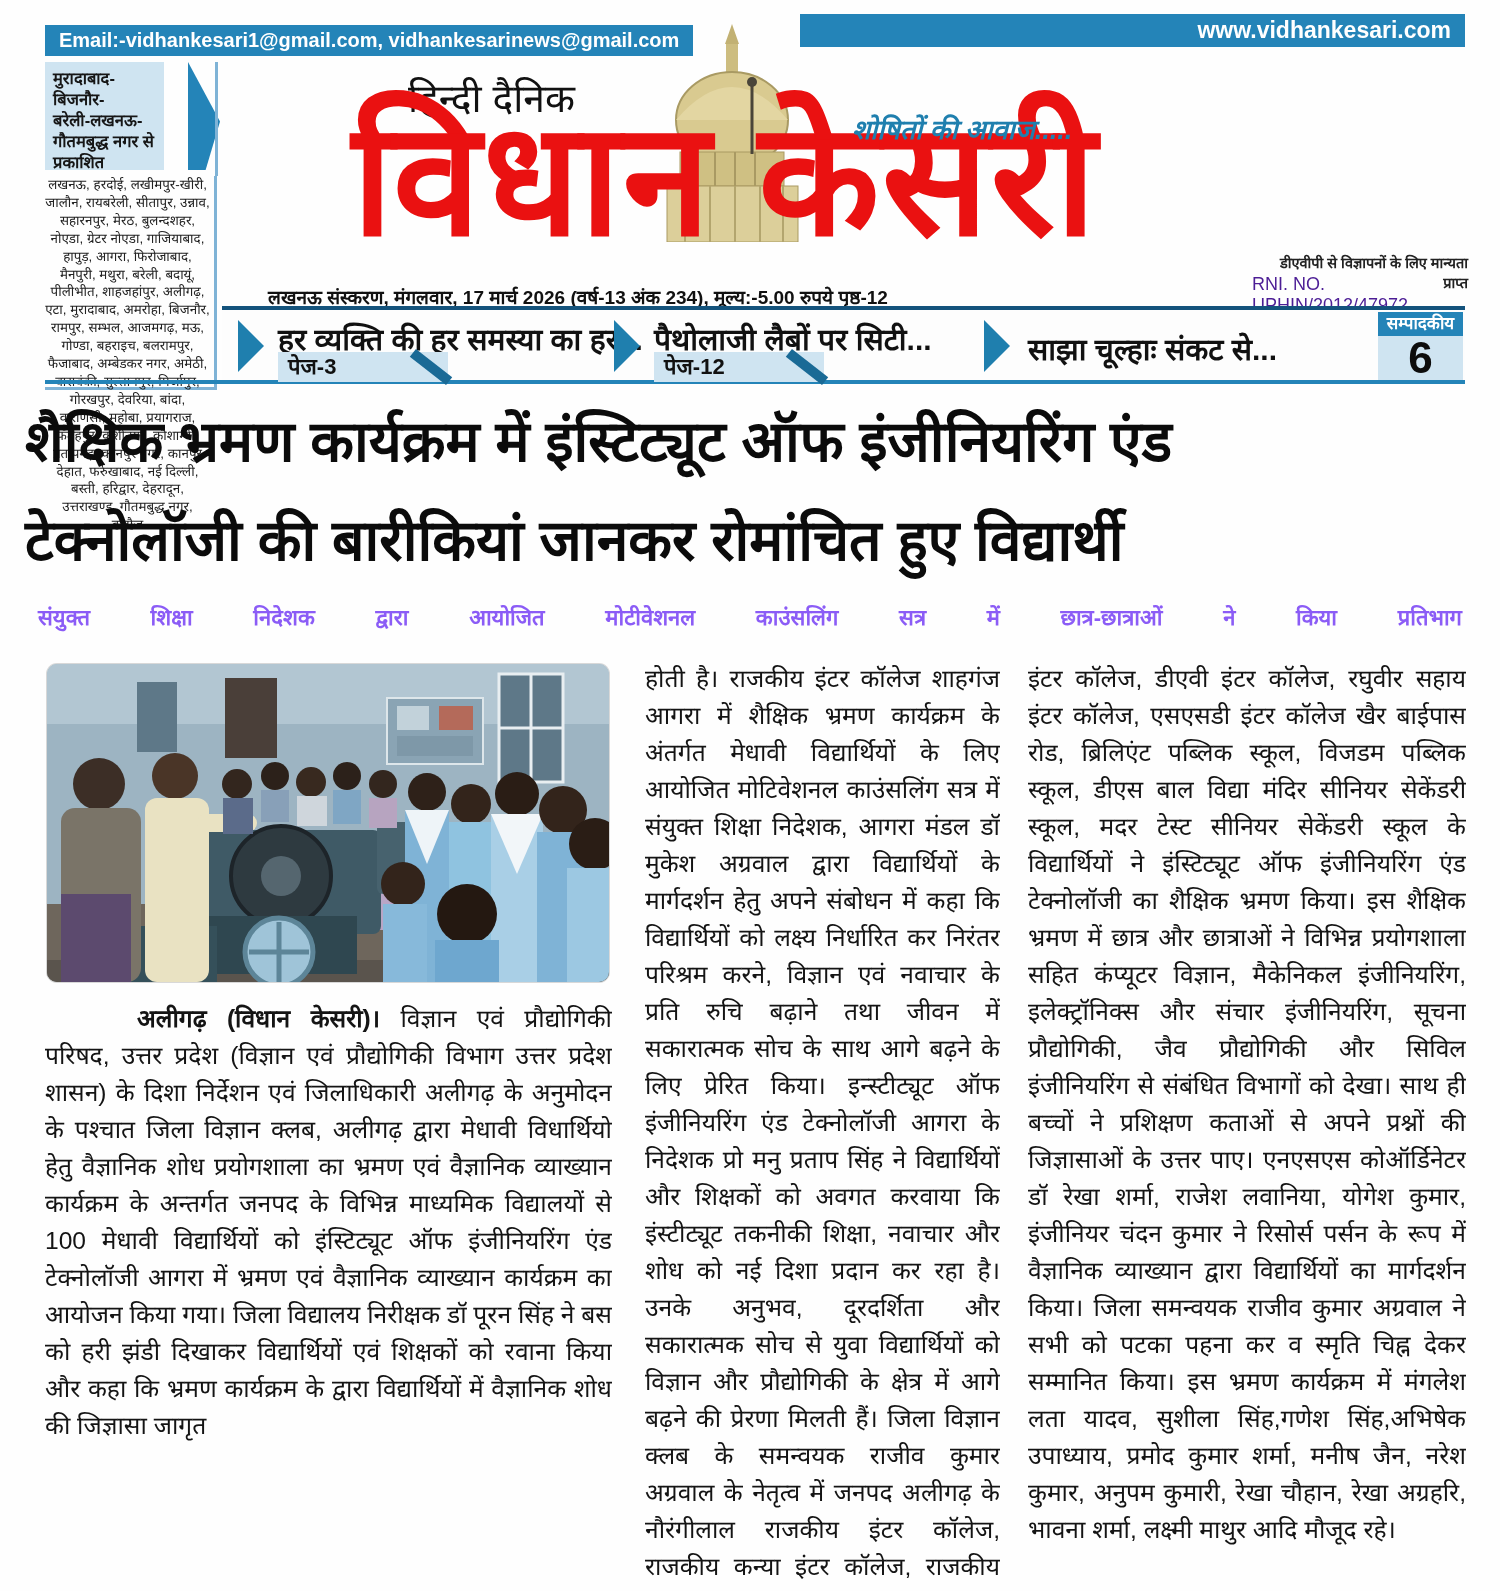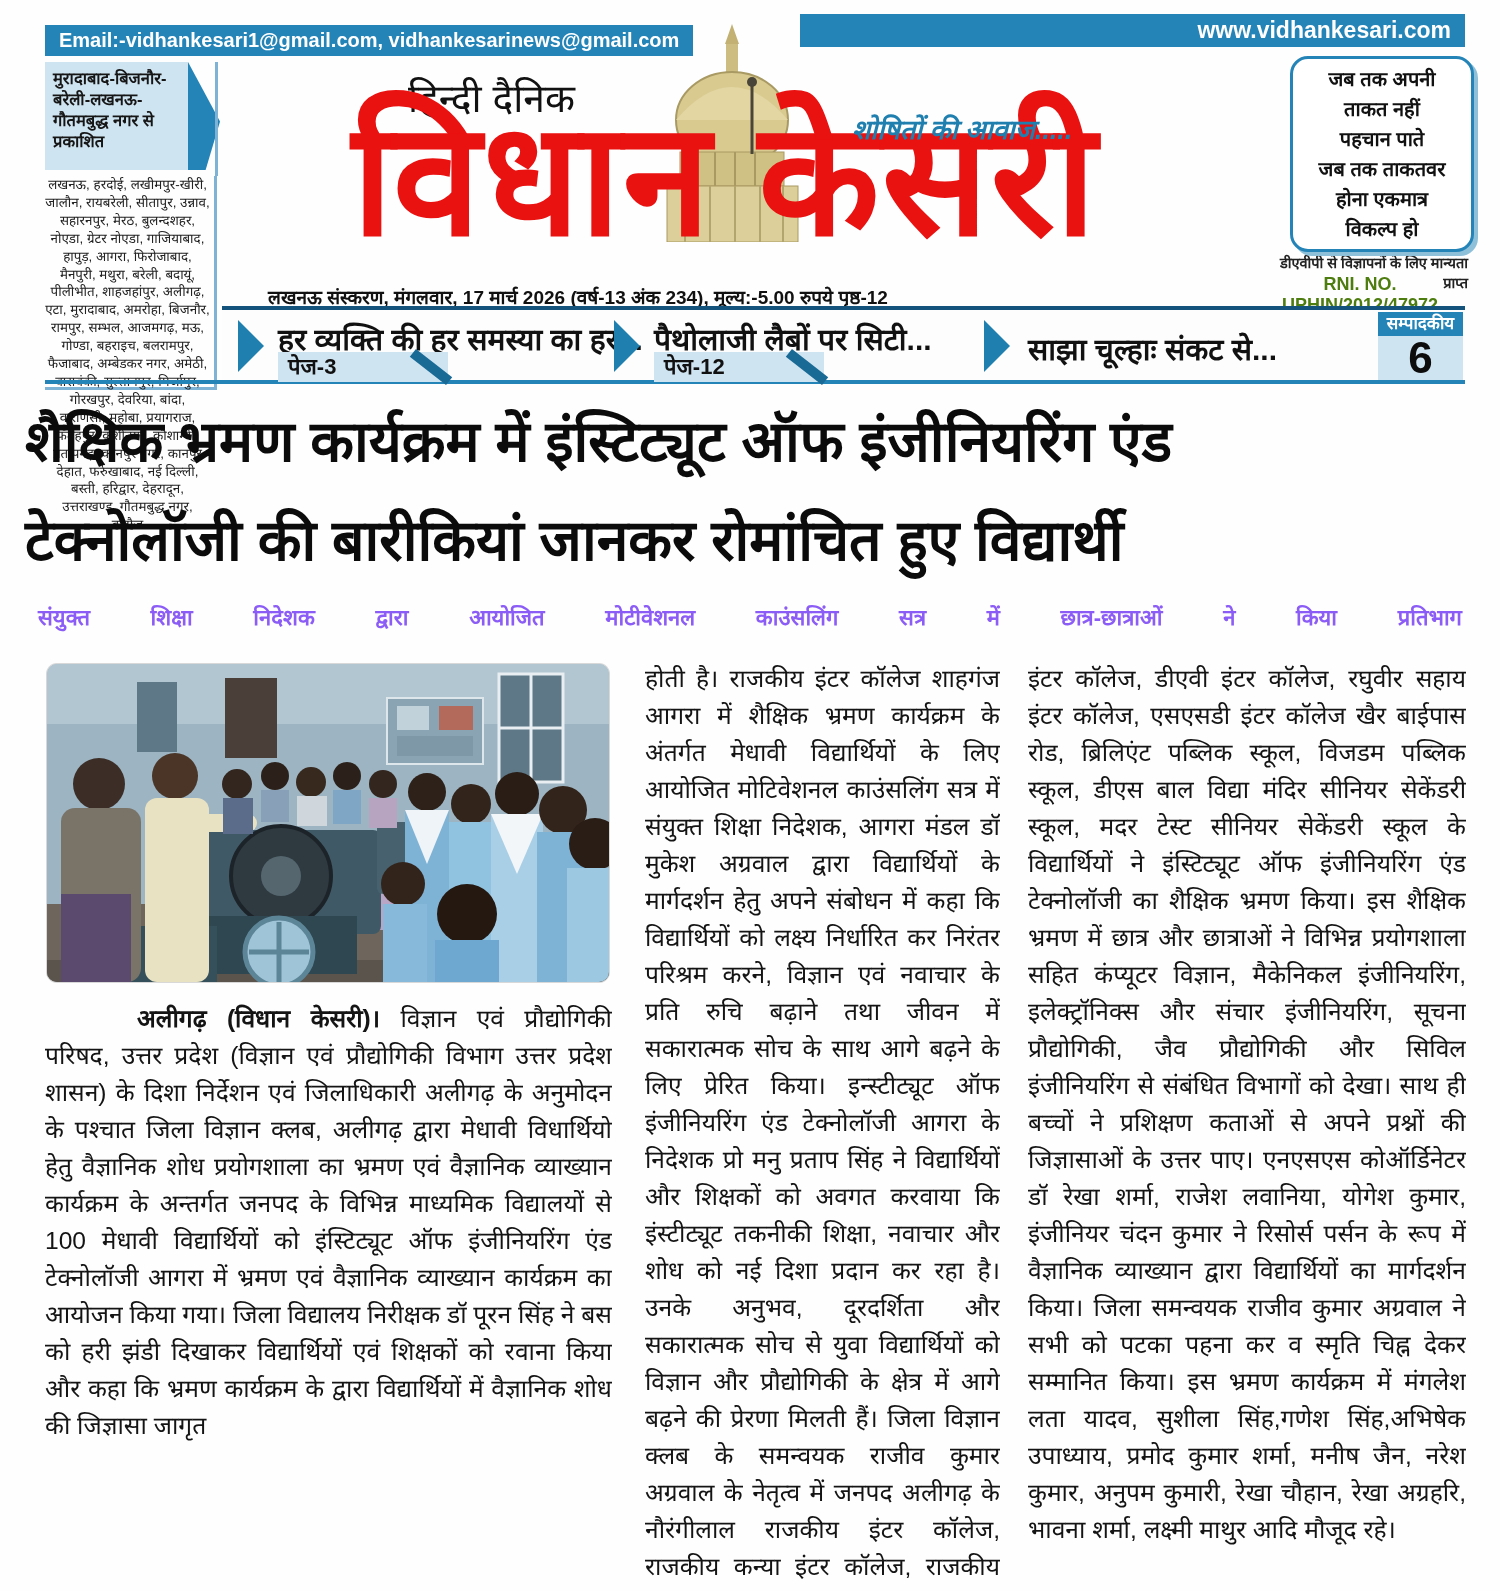--- a/index.html
+++ b/index.html
@@ -7,40 +7,40 @@
         font-family:"Liberation Sans",sans-serif;color:#161616;}
   .abs{position:absolute;}
   .preline{white-space:pre-line;}
 
   
   .bar{background:#2484b8;color:#fff;font-weight:bold;}
   #email-bar{left:45px;top:25px;width:648px;height:31px;line-height:31px;font-size:20px;padding-left:14px;box-sizing:border-box;}
   #www-bar{left:800px;top:14px;width:665px;height:33px;line-height:33px;font-size:23px;text-align:right;padding-right:14px;box-sizing:border-box;}
 
   
-  #publish-box{left:45px;top:62px;width:143px;height:108px;background:#cfe4f1;font-size:16.5px;font-weight:bold;
+  #publish-box{left:45px;top:62px;width:119px;height:108px;background:#cfe4f1;font-size:16.5px;font-weight:bold;
                line-height:21px;padding:6px 0 0 8px;box-sizing:border-box;}
   #publish-tri{left:188px;top:62px;width:32px;height:108px;background:#2484b8;
                clip-path:polygon(0 0,100% 55%,55% 100%,0 100%);}
   #cities{left:45px;top:176px;width:172px;height:214px;font-size:13.4px;line-height:17.9px;text-align:center;
           color:#222;border-right:3px solid #7fb3d6;border-bottom:3px solid #7fb3d6;box-sizing:border-box;padding-right:4px;}
   #side-vline{left:215px;top:62px;width:3px;height:114px;background:#7fb3d6;}
 
   
   #daily-label{left:408px;top:70px;width:300px;font-size:39px;font-weight:normal;color:#111;}
   #building{left:655px;top:24px;width:155px;height:218px;z-index:1;}
   #masthead-title{left:215px;top:74px;width:1020px;text-align:center;color:#ea1111;font-weight:bold;
                   font-size:158px;line-height:210px;z-index:2;letter-spacing:2px;}
   #tagline{left:852px;top:110px;font-size:27px;font-weight:bold;font-style:italic;color:#1f7fae;z-index:3;}
   #slogan-box{left:1290px;top:56px;width:178px;height:190px;border:3px solid #2484b8;border-radius:18px;
               box-shadow:4px 4px 0 #8fc0da;background:#fff;z-index:2;
               display:flex;align-items:center;justify-content:center;text-align:center;
               font-size:20px;font-weight:bold;line-height:30px;color:#111;}
   #davp-note{left:1252px;top:252px;width:216px;text-align:right;font-size:14.5px;font-weight:bold;color:#222;}
-  #rni{left:1252px;top:274px;width:216px;text-align:center;font-size:18px;font-weight:bold;color:#4d7c0f;}
+  #rni{left:1252px;top:274px;width:216px;font-size:18px;font-weight:normal;color:#4c1d95;}
   #edition-line{left:268px;top:284px;font-size:19px;font-weight:bold;color:#111;}
 
   
   #strip{left:222px;top:306px;width:1243px;height:78px;border-top:4px solid #14537c;border-bottom:4px solid #2484b8;
          box-sizing:border-box;background:#fdfdfd;}
   #strip-ext{left:45px;top:380px;width:177px;height:4px;background:#2484b8;}
   .tri{position:absolute;width:26px;height:52px;background:#1f7fae;clip-path:polygon(0 0,100% 50%,0 100%);}
   .teaser-title{position:absolute;font-size:30px;font-weight:bold;color:#111;white-space:nowrap;}
   .page-chip{position:absolute;height:30px;background:#cfe4f1;font-size:22px;font-weight:bold;color:#111;
              line-height:30px;padding-left:10px;box-sizing:border-box;}
@@ -93,26 +93,20 @@
     <line x1="30" y1="162" x2="30" y2="218" stroke="#b3a56e" stroke-width="2"></line>
     <line x1="55" y1="162" x2="55" y2="218" stroke="#b3a56e" stroke-width="2"></line>
     <line x1="80" y1="162" x2="80" y2="218" stroke="#b3a56e" stroke-width="2"></line>
     <line x1="105" y1="162" x2="105" y2="218" stroke="#b3a56e" stroke-width="2"></line>
     <line x1="128" y1="162" x2="128" y2="218" stroke="#b3a56e" stroke-width="2"></line>
     <line x1="97" y1="60" x2="97" y2="130" stroke="#4a4539" stroke-width="3"></line>
     <circle cx="97" cy="58" r="5" fill="#4a4539"></circle>
   </svg>
   <div class="abs" id="masthead-title">विधान केसरी</div>
   <div class="abs" id="tagline">शोषितों की आवाज.....</div>
-  <div class="abs preline" id="slogan-box">जब तक अपनी
-ताकत नहीं
-पहचान पाते
-जब तक ताकतवर
-होना एकमात्र
-विकल्प हो</div>
   <div class="abs" id="davp-note">डीएवीपी से विज्ञापनों के लिए मान्यता प्राप्त</div>
   <div class="abs" id="rni">RNI. NO. UPHIN/2012/47972</div>
   <div class="abs" id="edition-line">लखनऊ संस्करण,  मंगलवार, 17 मार्च 2026 (वर्ष-13 अंक 234), मूल्य:-5.00 रुपये पृष्ठ-12</div>
 
   <div class="abs" id="strip">
     <span class="tri" style="left:16px;top:10px;"></span>
     <span class="teaser-title" style="left:56px;top:8px;">हर व्यक्ति की हर समस्या का हर...</span>
     <span class="page-chip" style="left:56px;top:42px;width:170px;">पेज-3</span>
     <span class="chip-slash" style="left:186px;top:52px;"></span>
 

